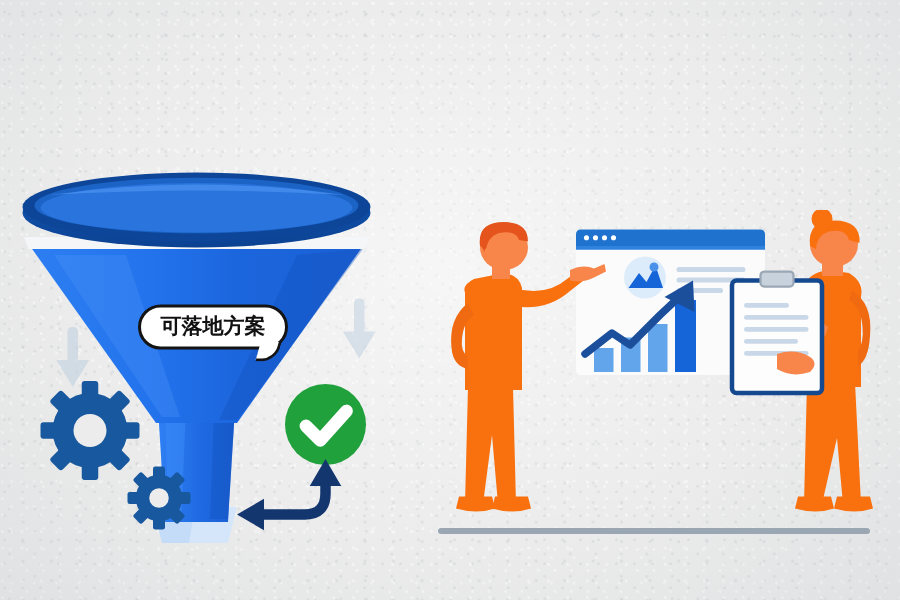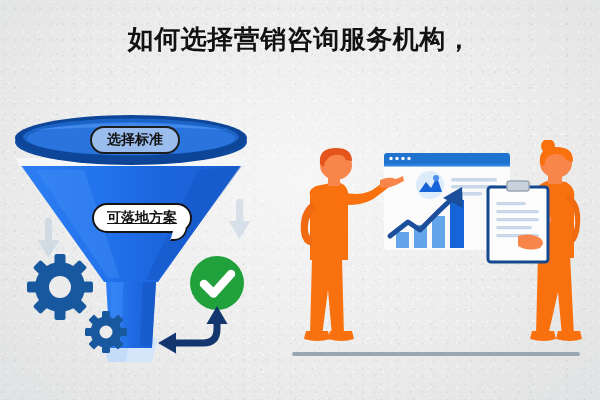--- a/index.html
+++ b/index.html
@@ -99,21 +99,20 @@
     border: 2.5px solid #141414;
     border-radius: 15px;
     background: #ffffff;
     display: flex;
     align-items: center;
     justify-content: center;
     font-size: 14px;
     font-weight: 700;
     color: #111111;
     box-sizing: border-box;
-    text-decoration: underline;
   }
   #chip-plan-tail {
     position: absolute;
     right: 6px;
     bottom: -8px;
     width: 14px;
     height: 13px;
     background: #ffffff;
     border-right: 2.5px solid #141414;
     border-bottom: 2.5px solid #141414;
@@ -135,21 +134,20 @@
 </style>
 </head>
 <body>
 
 <div id="stage">
 
   <div id="noise"></div>
   <div id="vignette"></div>
 
   <div id="title">
-    <span class="line">如何选择营销咨询服务机构，</span>
   </div>
 
   <svg class="layer" style="left:0px; top:100px; width:290px; height:300px;" viewBox="0 0 290 300">
 
     <defs>
       <linearGradient id="gRim" x1="0" y1="0" x2="0" y2="1">
         <stop offset="0%" stop-color="#1358b8"></stop>
         <stop offset="55%" stop-color="#0f4da4"></stop>
         <stop offset="100%" stop-color="#0c4191"></stop>
       </linearGradient>
@@ -235,23 +233,20 @@
       <path d="M204 184 L213.5 193.5 L231 174" fill="none" stroke="#ffffff" stroke-width="8.5" stroke-linecap="round" stroke-linejoin="round"></path>
     </g>
 
     <g>
       <path d="M170 243 L203 243 Q217 243 217 229 L217 219" fill="none" stroke="#14366e" stroke-width="7" stroke-linecap="butt" stroke-linejoin="round"></path>
       <path d="M217 206 L227.5 224 L206.5 224 Z" fill="#14366e"></path>
       <path d="M158 243 L176 232.5 L176 253.5 Z" fill="#14366e"></path>
     </g>
   </svg>
 
-  <div class="chip" id="chip-criteria">
-    <span>选择标准</span>
-  </div>
 
   <div id="chip-plan-wrap">
     <div id="chip-plan">
       <span>可落地方案</span>
     </div>
     <div id="chip-plan-tail"></div>
   </div>
 
   <svg class="layer" style="left:290px; top:140px; width:310px; height:225px;" viewBox="0 0 310 225">
 

